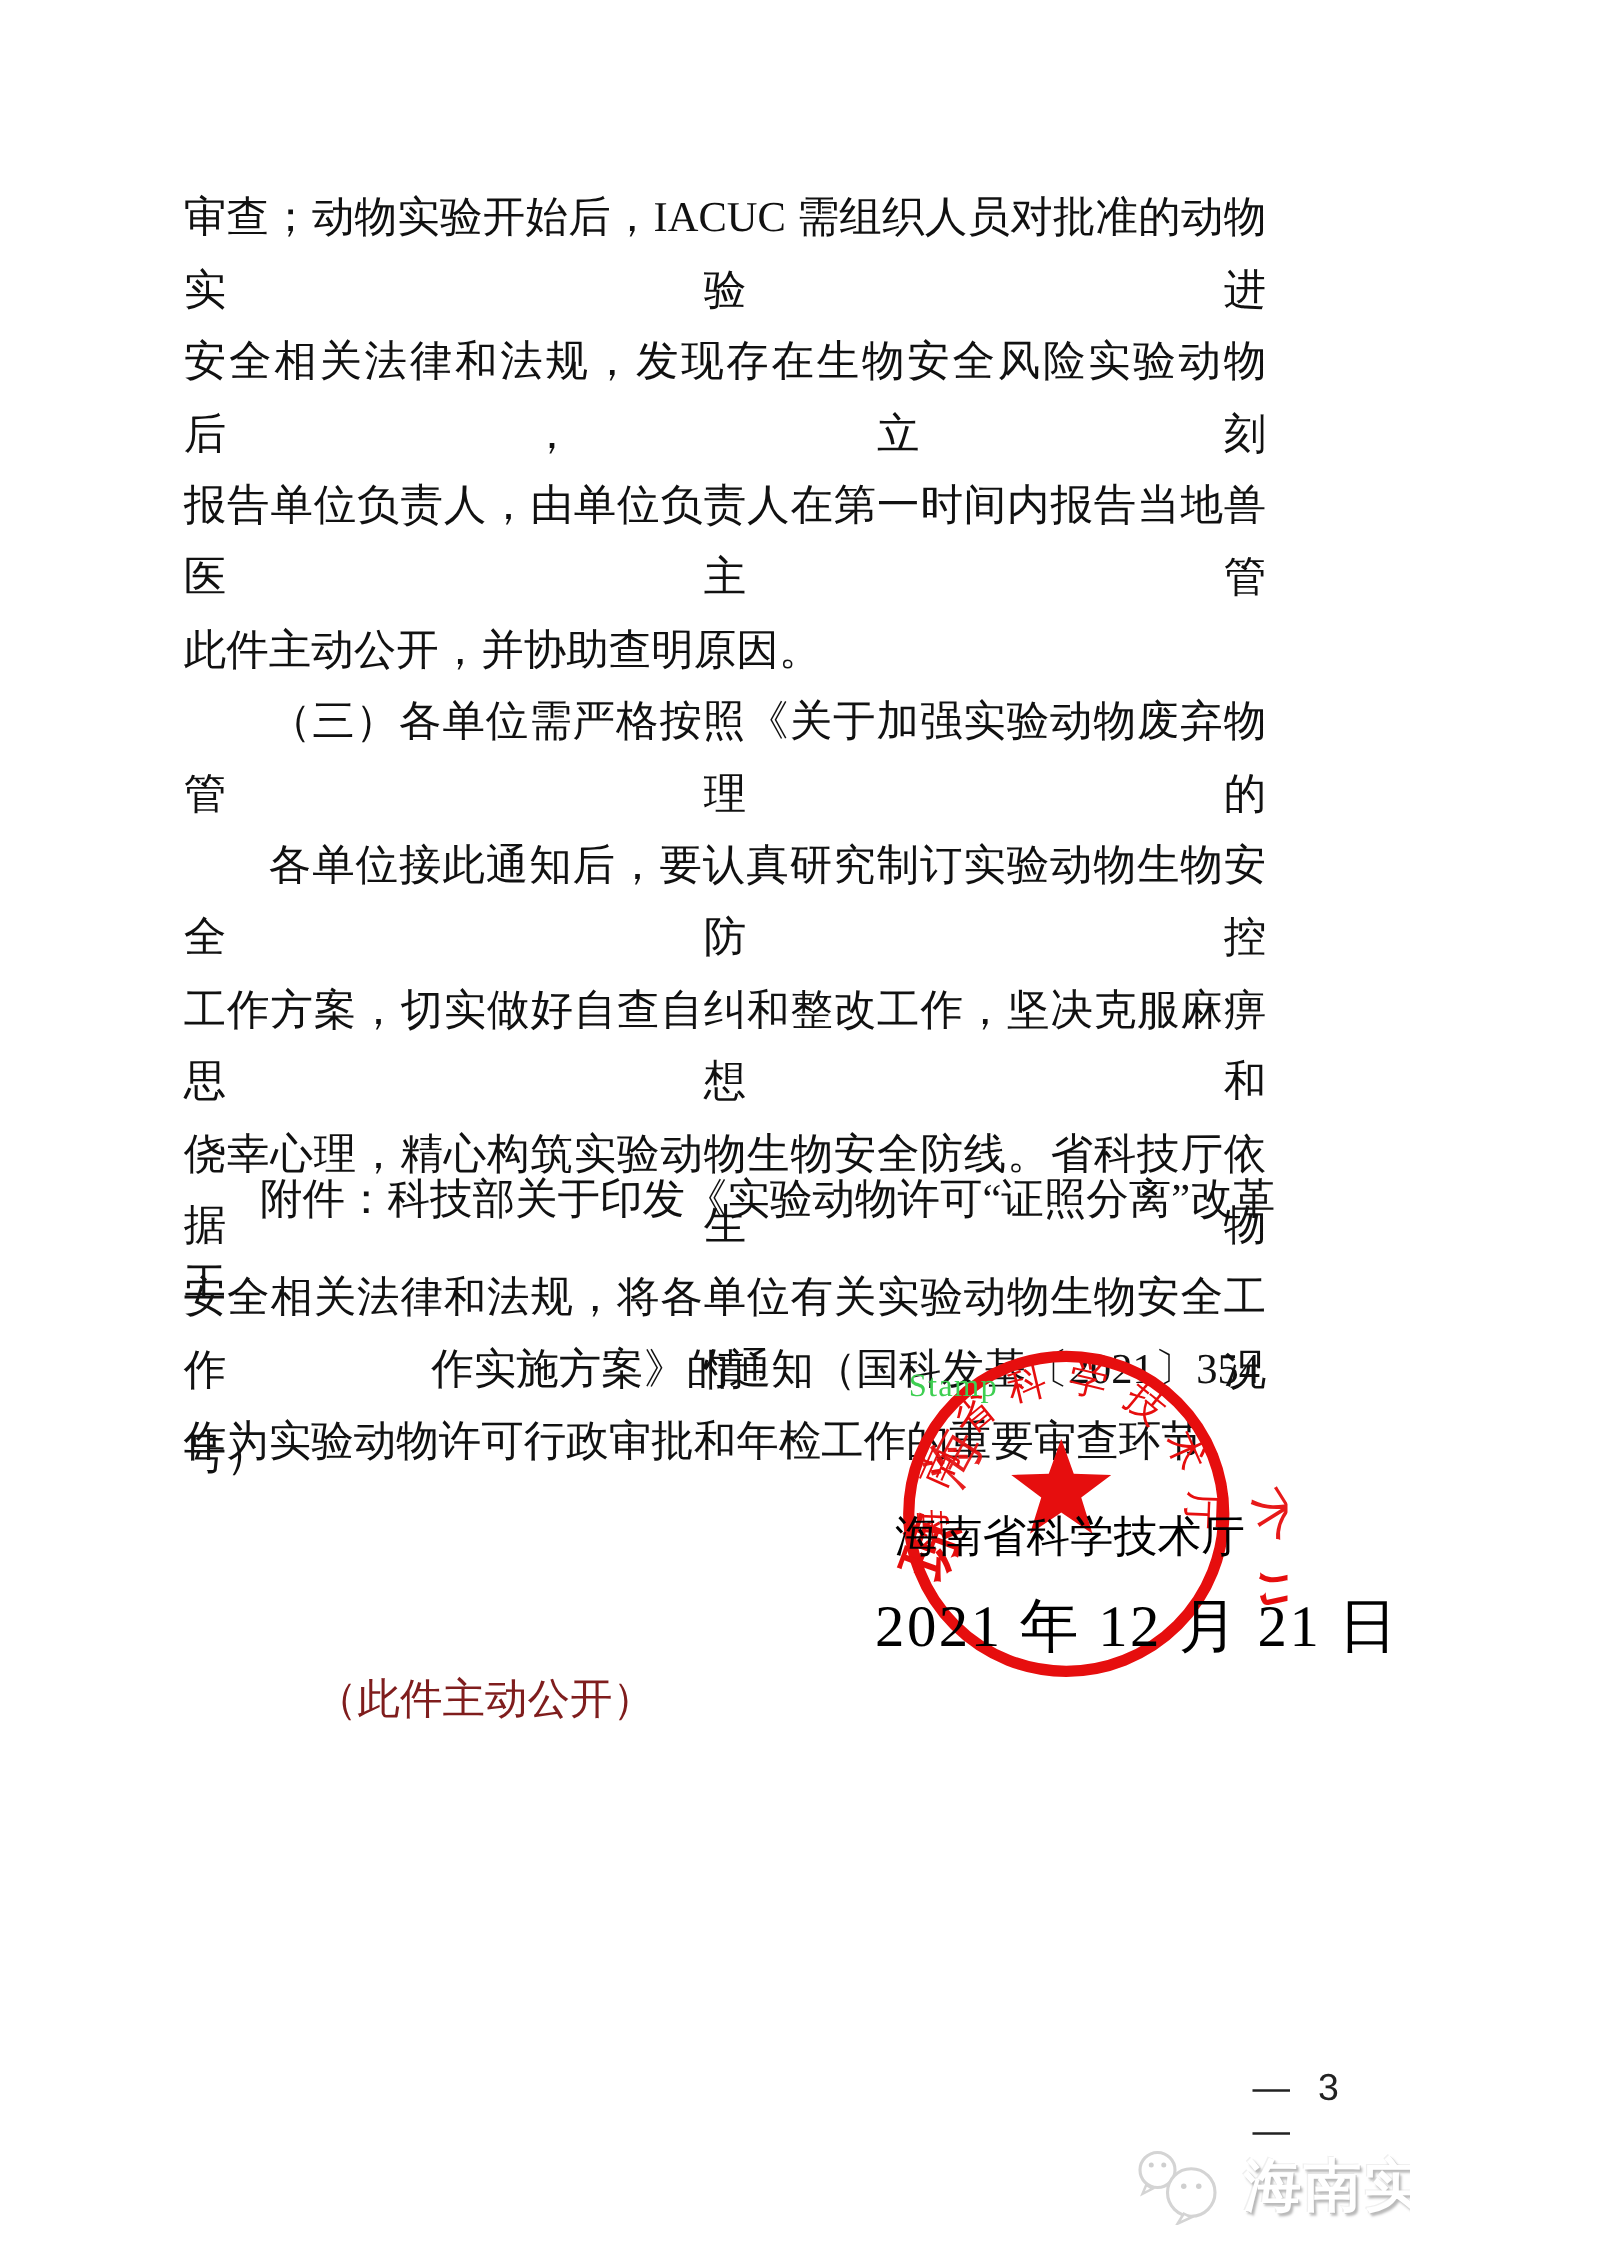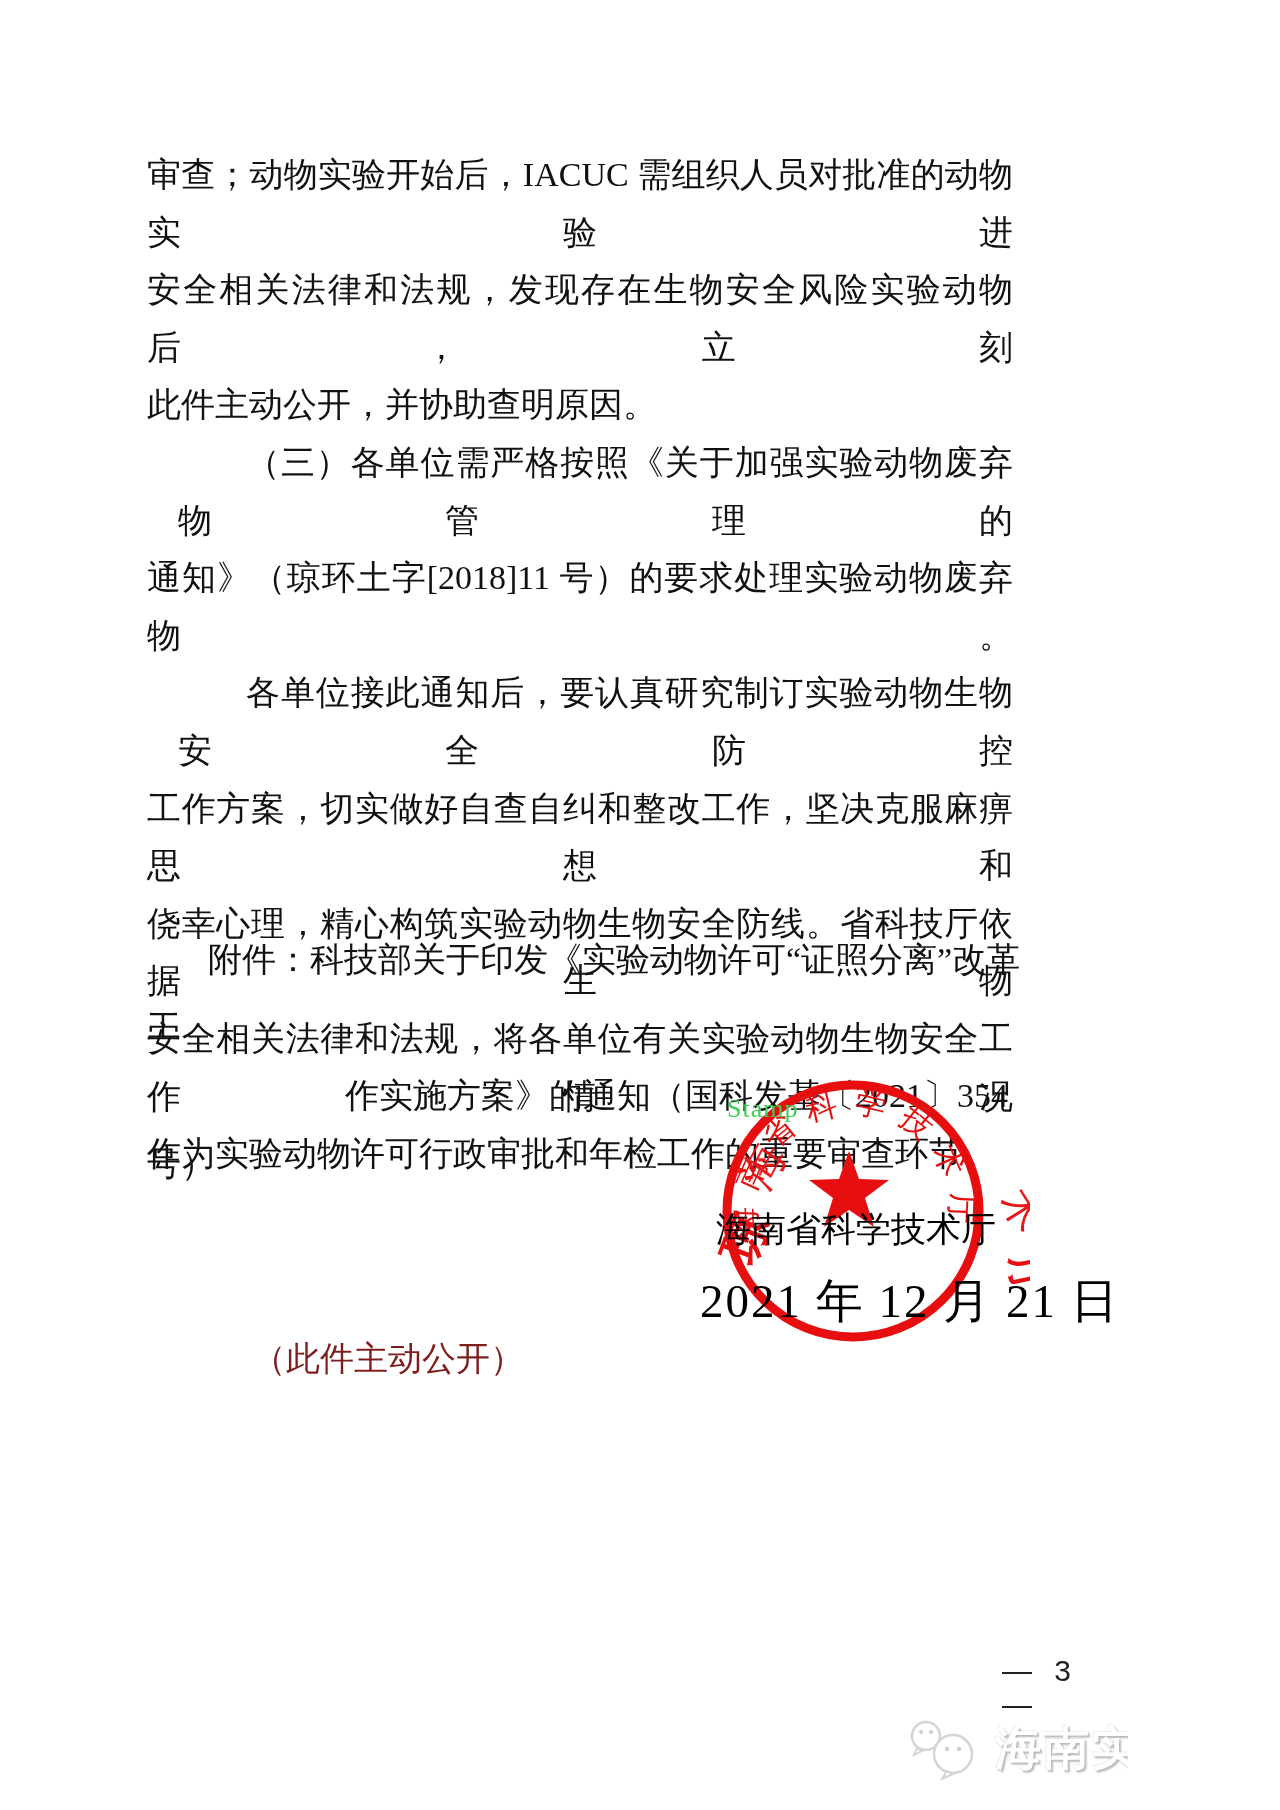--- a/index.html
+++ b/index.html
@@ -4,21 +4,21 @@
 <style>
   html,body{margin:0;padding:0;background:#ffffff;}
   .page{
     position:relative;width:1128px;height:1810px;background:#ffffff;overflow:hidden;
     font-family:"Liberation Serif","DejaVu Serif",serif;color:#111;
   }
   
   .doc-body{position:absolute;left:147px;top:146px;width:866px;font-size:34px;line-height:57.6px;}
   .line{text-align:justify;text-align-last:justify;}
   .line.flush{text-align:left;text-align-last:auto;}
-  .line.indent{text-indent:68px;margin-left:31px;}
+  .line.indent{text-indent:68px;}
   
   .attachment{position:absolute;left:147px;top:926px;width:890px;font-size:34px;line-height:68px;}
   .att-1{text-indent:61px;}
   .att-2{text-indent:198px;}
   
   .seal-svg{position:absolute;left:690px;top:1058px;}
   .stamp-label{
     position:absolute;left:727px;top:1094px;font-size:26px;color:#3ecf52;
     font-family:"Liberation Serif","DejaVu Serif",serif;letter-spacing:1px;z-index:3;
   }
@@ -36,23 +36,23 @@
   }
 </style>
 </head>
 <body>
 
 <div class="page">
 
   <div class="doc-body">
     <div class="line">审查；动物实验开始后，IACUC 需组织人员对批准的动物实验进</div>
     <div class="line">安全相关法律和法规，发现存在生物安全风险实验动物后，立刻</div>
+    <div class="line">报告单位负责人，由单位负责人在第一时间内报告当地兽医主管</div>
     <div class="line flush">此件主动公开，并协助查明原因。</div>
     <div class="line indent">（三）各单位需严格按照《关于加强实验动物废弃物管理的</div>
-    <div class="line">通知》（琼环土字[2018]11 号）的要求处理实验动物废弃物。</div>
     <div class="line indent">各单位接此通知后，要认真研究制订实验动物生物安全防控</div>
     <div class="line">工作方案，切实做好自查自纠和整改工作，坚决克服麻痹思想和</div>
     <div class="line">侥幸心理，精心构筑实验动物生物安全防线。省科技厅依据生物</div>
     <div class="line">安全相关法律和法规，将各单位有关实验动物生物安全工作情况</div>
     <div class="line flush">作为实验动物许可行政审批和年检工作的重要审查环节。</div>
   </div>
 
   <div class="attachment">
     <div class="att-1">附件：科技部关于印发《实验动物许可“证照分离”改革工</div>
     <div class="att-2">作实施方案》的通知（国科发基〔2021〕354 号）</div>

